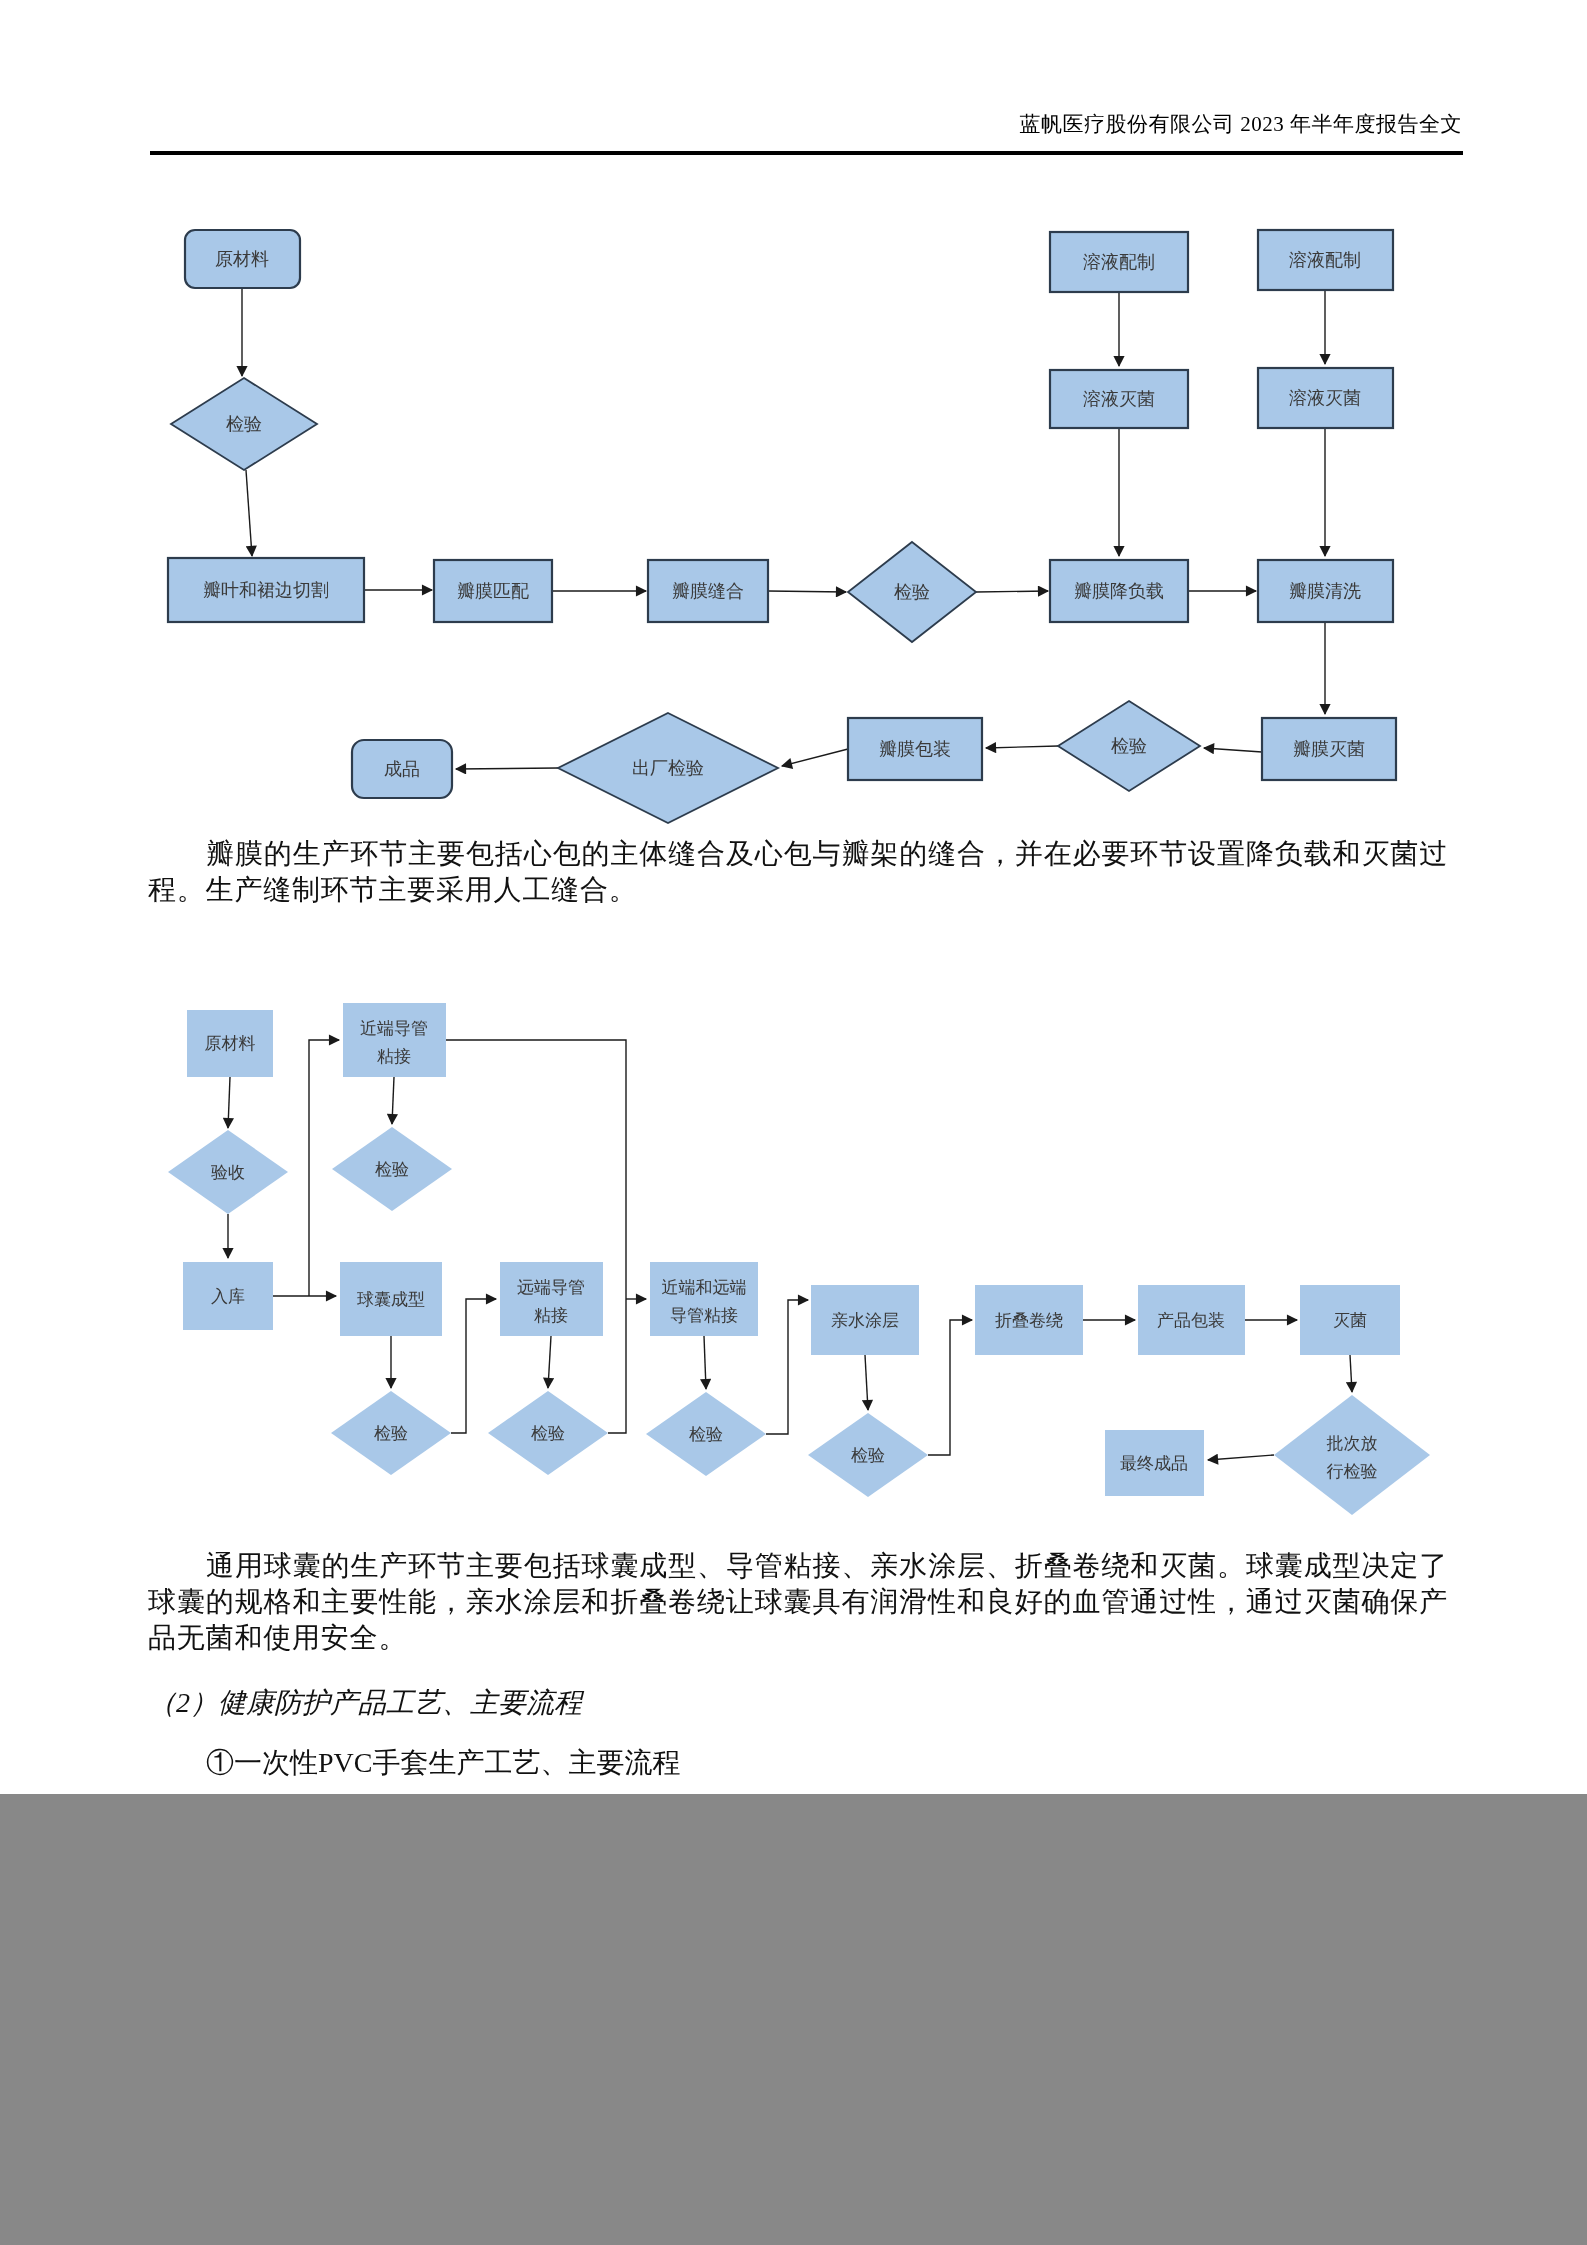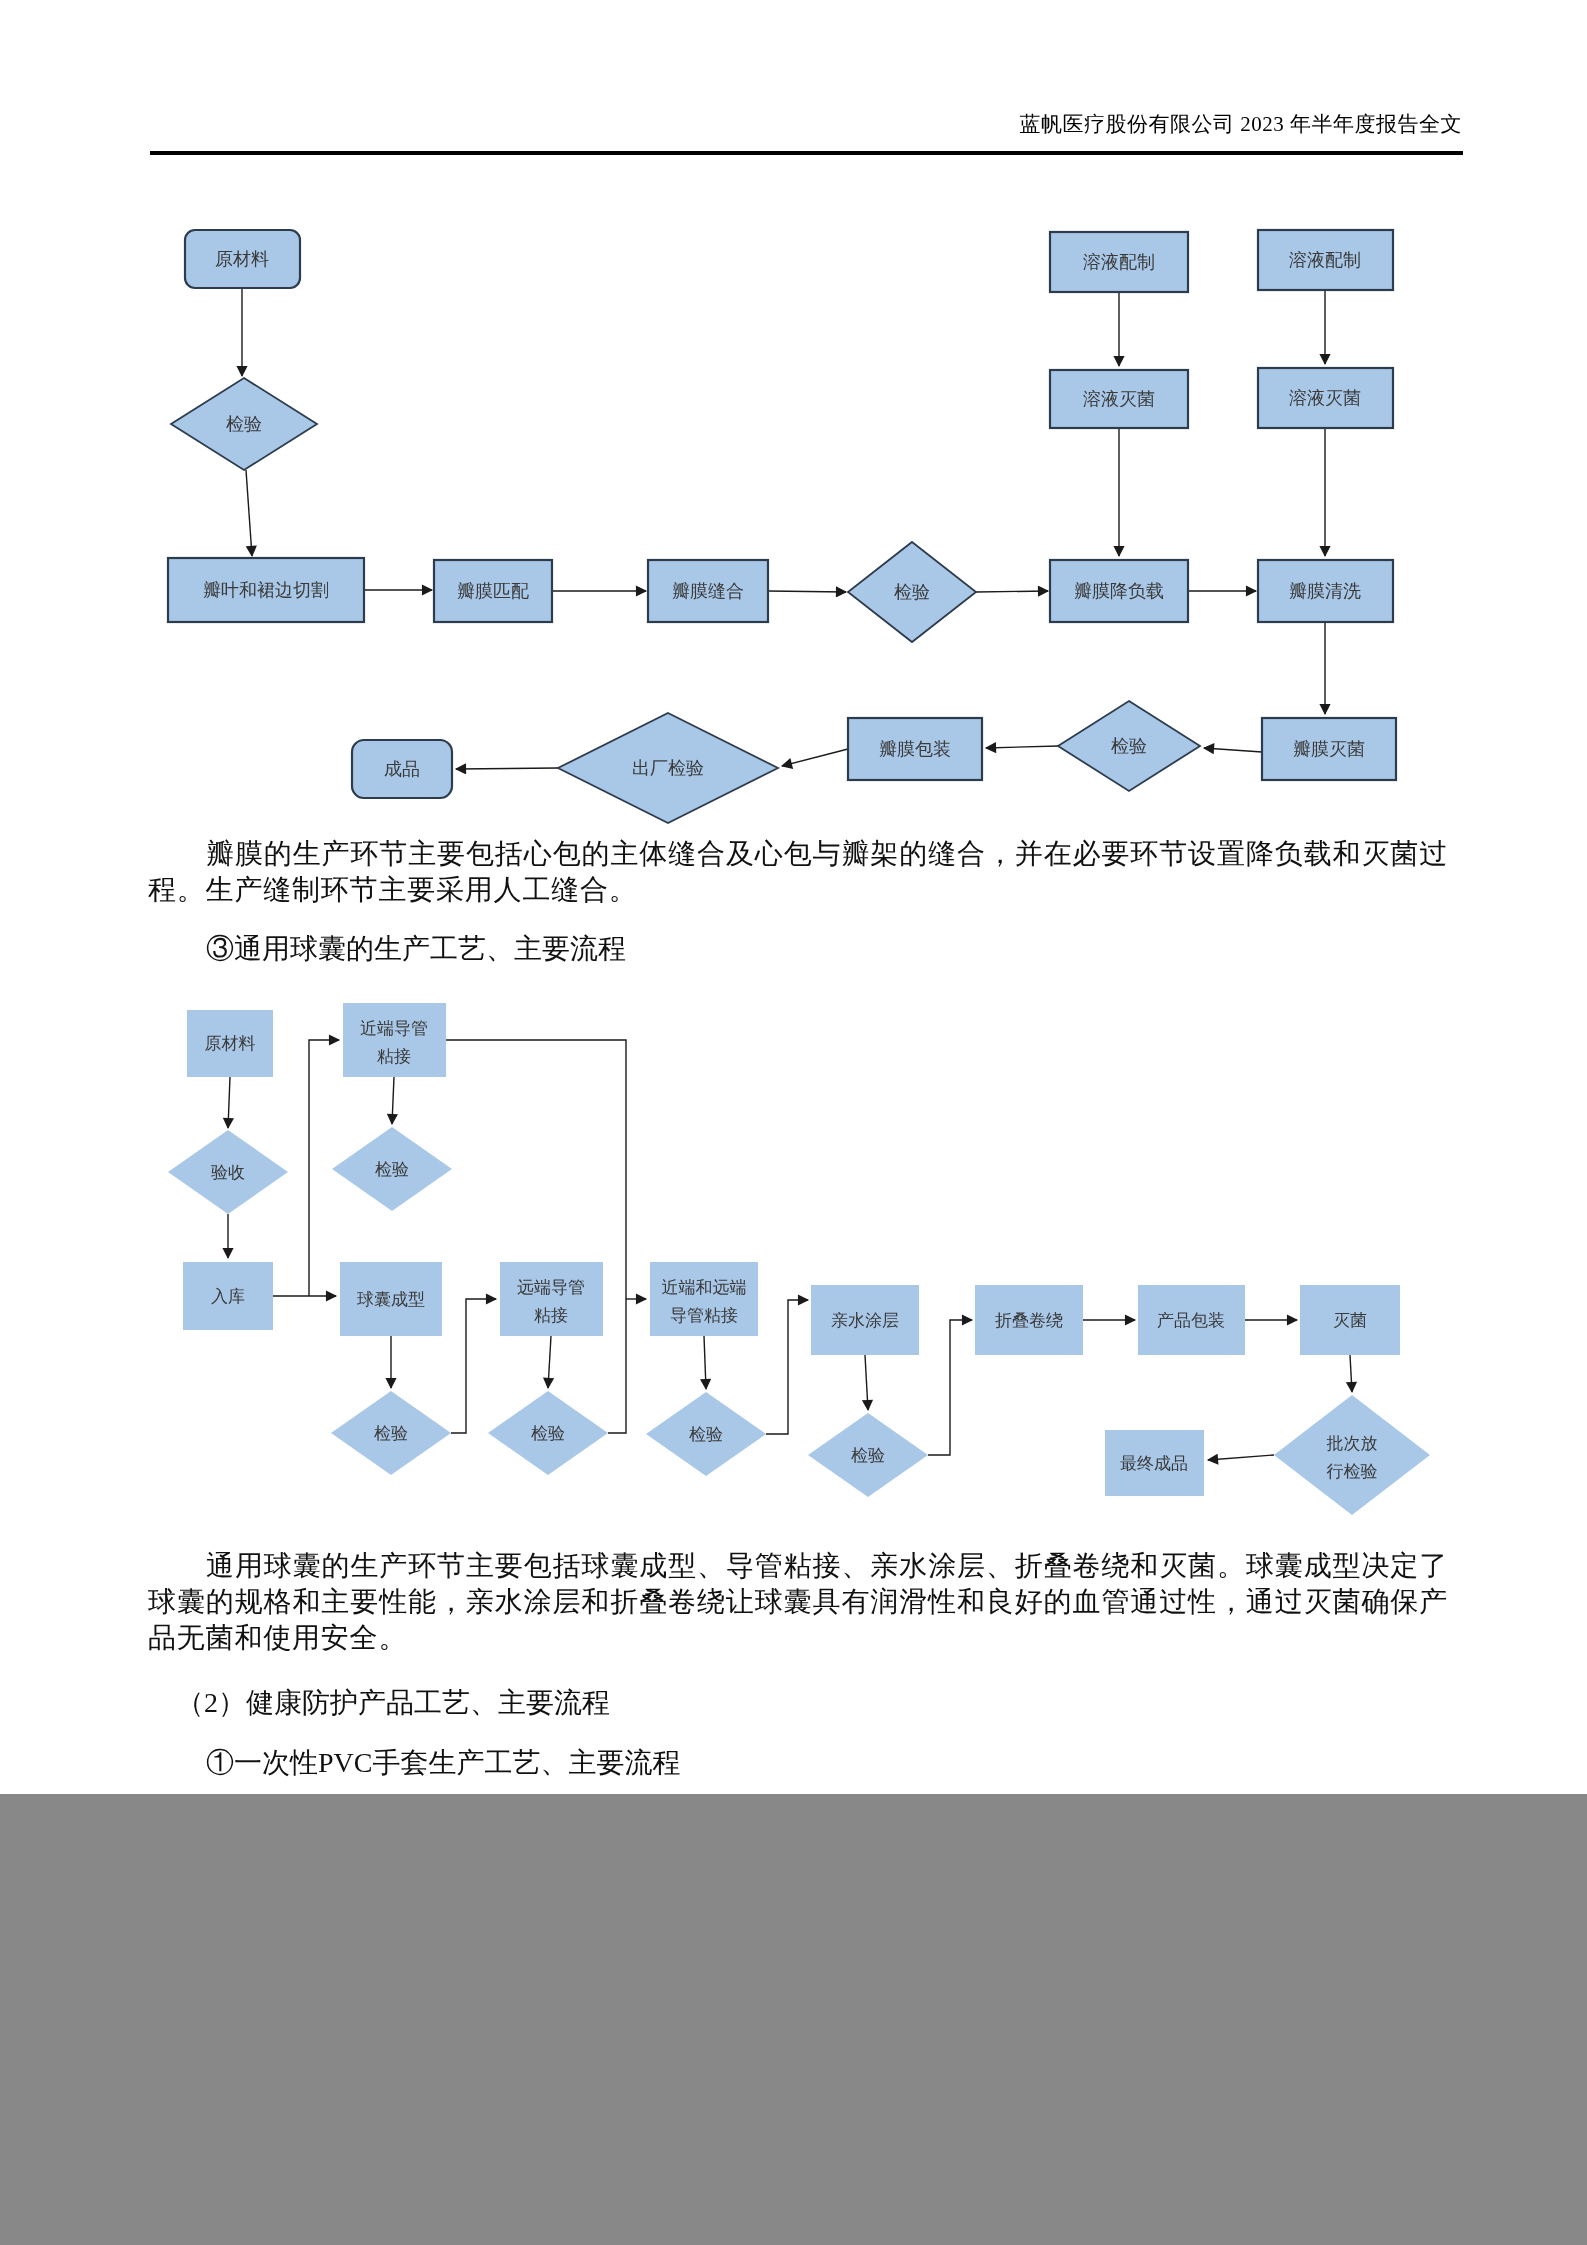--- a/index.html
+++ b/index.html
@@ -21,21 +21,21 @@
   }
   .para {
     position:absolute; left:148px; width:1300px;
     font-size:28px; line-height:36px; letter-spacing:0.8px;
     color:#111; text-align:justify; text-indent:58px;
   }
   .p1 { top:836px; }
   .p2 { top:1548px; }
   .head { position:absolute; font-size:28px; color:#111; white-space:nowrap; }
   .h-balloon { left:206px; top:930px; }
-  .h-health  { left:176px; top:1684px; }
+  .h-health  { left:148px; top:1684px;font-style:italic; }
   .h-pvc     { left:206px; top:1744px; }
   .pgnum { position:absolute; left:1479px; top:2080px; font-size:22px; color:#4c1d95; }
   svg.flow { position:absolute; left:0; top:0; }
   .box1 { fill:#a9c8e8; stroke:#2d3c4d; stroke-width:2.2; }
   .dia1 { fill:#a9c8e8; stroke:#2d3c4d; stroke-width:1.8; }
   .box2 { fill:#a9c8e8; }
   .dia2 { fill:#a9c8e8; }
   .lbl  { font-family:"Liberation Serif","DejaVu Serif",serif; font-size:18px;
           fill:#3a3a3a; text-anchor:middle; }
   .lbl2 { font-size:17px; }
@@ -202,19 +202,18 @@
       <polygon class="dia2" points="1352,1395 1430,1455 1352,1515 1274,1455"></polygon>
       <text class="lbl lbl2" x="1352" y="1449">批次放</text>
       <text class="lbl lbl2" x="1352" y="1477">行检验</text>
 
       <rect class="box2" x="1105" y="1430" width="99" height="66"></rect>
       <text class="lbl lbl2" x="1154" y="1469">最终成品</text>
     </g>
   </svg>
 
   <div class="para p1">瓣膜的生产环节主要包括心包的主体缝合及心包与瓣架的缝合，并在必要环节设置降负载和灭菌过程。生产缝制环节主要采用人工缝合。</div>
-  <div class="head h-balloon">③通用球囊的生产工艺、主要流程</div>
   <div class="para p2">通用球囊的生产环节主要包括球囊成型、导管粘接、亲水涂层、折叠卷绕和灭菌。球囊成型决定了球囊的规格和主要性能，亲水涂层和折叠卷绕让球囊具有润滑性和良好的血管通过性，通过灭菌确保产品无菌和使用安全。</div>
   <div class="head h-health">（2）健康防护产品工艺、主要流程</div>
   <div class="head h-pvc">①一次性PVC手套生产工艺、主要流程</div>
 
   <div class="pgnum">28</div>
 </div>
 
 </body></html>

